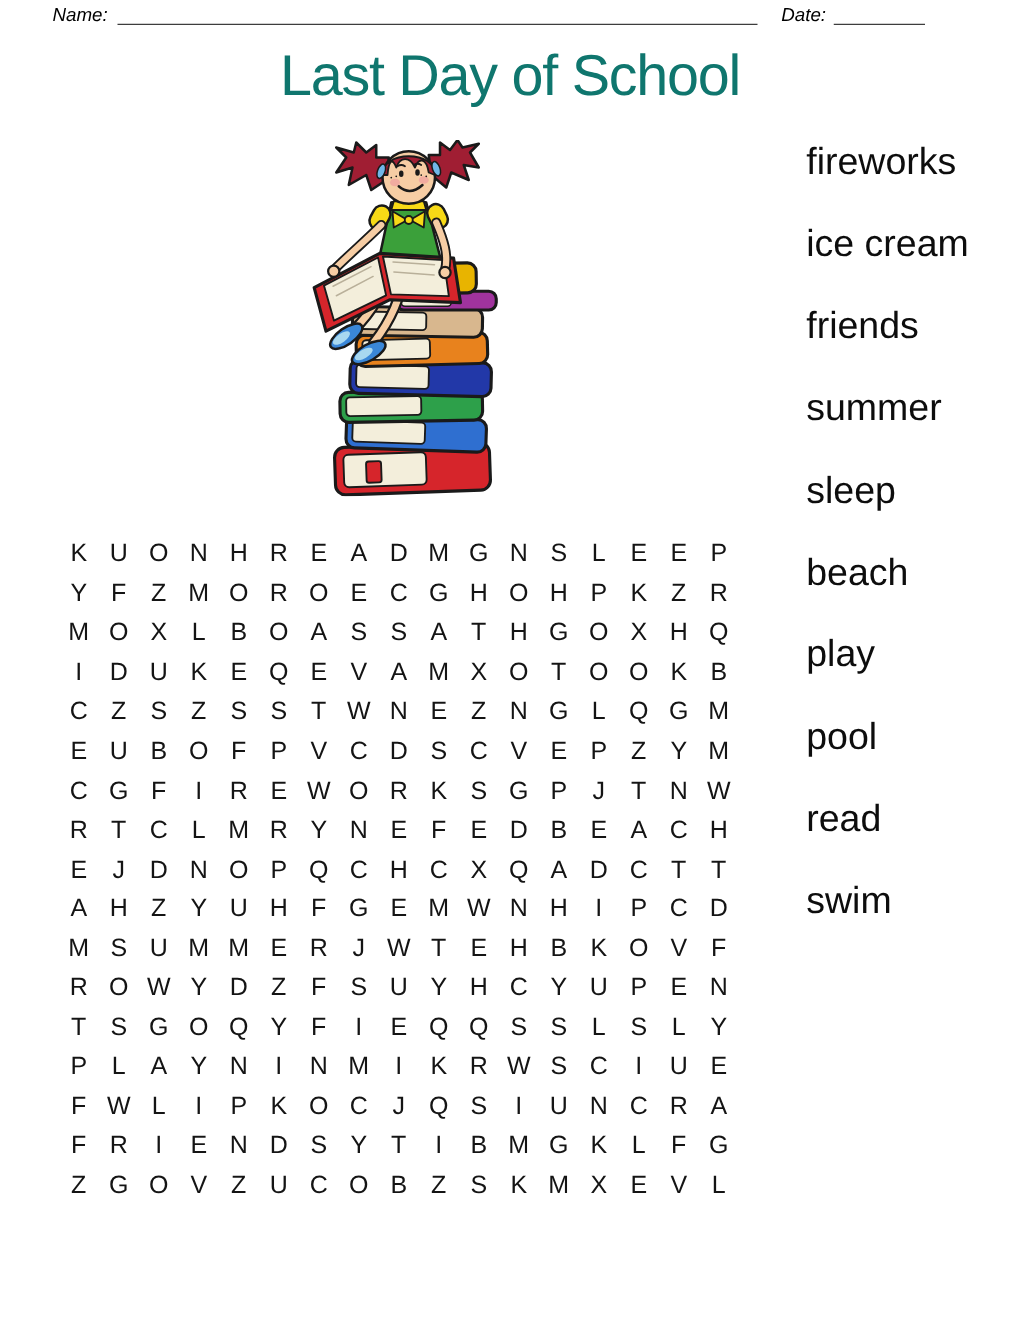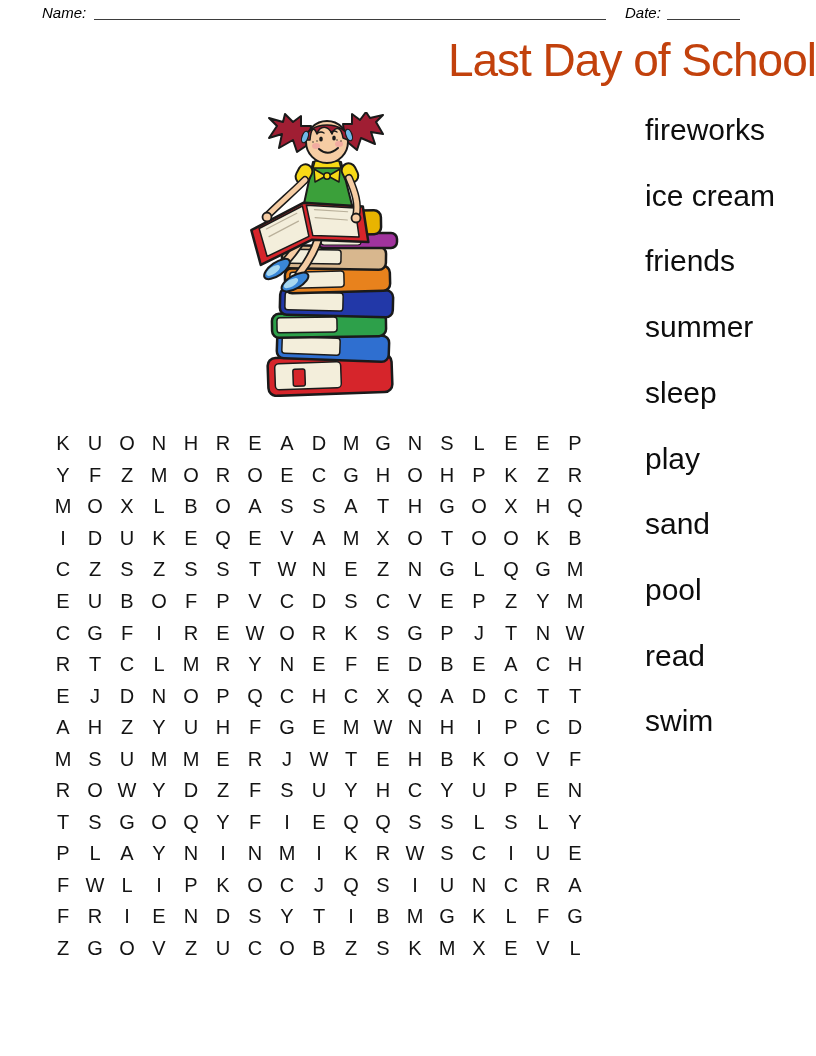--- a/index.html
+++ b/index.html
@@ -7,22 +7,22 @@
     width:816px; height:1056px; background:#ffffff; position:relative;
     overflow:hidden; font-family:"Liberation Sans", sans-serif; color:#000;
   }
   .hdr-label { position:absolute; font-size:15px; color:#000;font-style:italic; }
   #name-label { left:42px; top:4px; }
   #date-label { left:625px; top:4px; }
   .write-line { position:absolute; height:0; border-bottom:1.6px solid #3d3d3d; }
   #name-line { left:94px; top:19px; width:512px; }
   #date-line { left:667px; top:19px; width:73px; }
   .title {
-    position:absolute; left:0; right:0; top:33px; margin:0; text-align:right;
-    font-size:46px; font-weight:400; letter-spacing:-1px; color:#c2410c;
+    position:absolute; left:0; right:0; top:33px; margin:0; text-align:center;
+    font-size:46px; font-weight:400; letter-spacing:-1px; color:#0f766e;
   }
   .illus { position:absolute; left:235px; top:112px; width:165px; height:285px; }
   .grid {
     position:absolute; left:47px; top:428px;
     display:grid; grid-template-columns:repeat(17, 32px); grid-auto-rows:31.55px;
   }
   .cell {
     display:flex; align-items:center; justify-content:center;
     font-size:20px; color:#141414;
   }
@@ -440,18 +440,18 @@
     <span class="cell">V</span>
     <span class="cell">L</span>
   </div>
 
 <div class="words">
     <div class="word">fireworks</div>
     <div class="word">ice cream</div>
     <div class="word">friends</div>
     <div class="word">summer</div>
     <div class="word">sleep</div>
+    <div class="word">beach</div>
     <div class="word">play</div>
-    <div class="word">sand</div>
     <div class="word">pool</div>
     <div class="word">read</div>
     <div class="word">swim</div>
   </div>
 
 </body></html>

